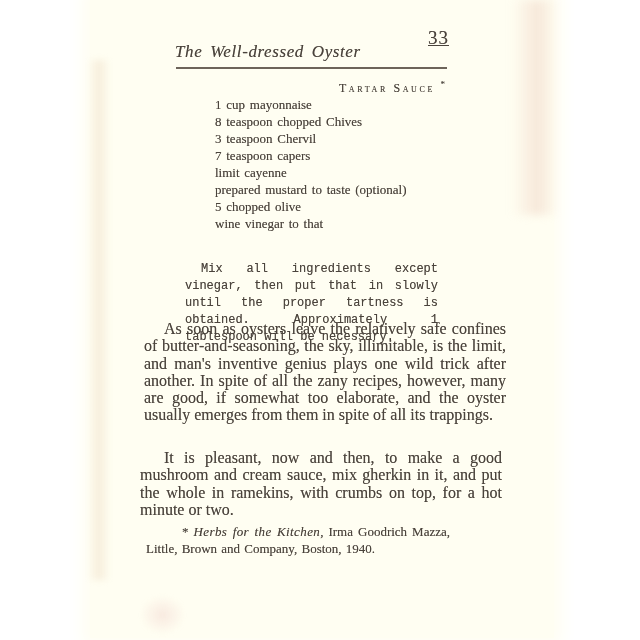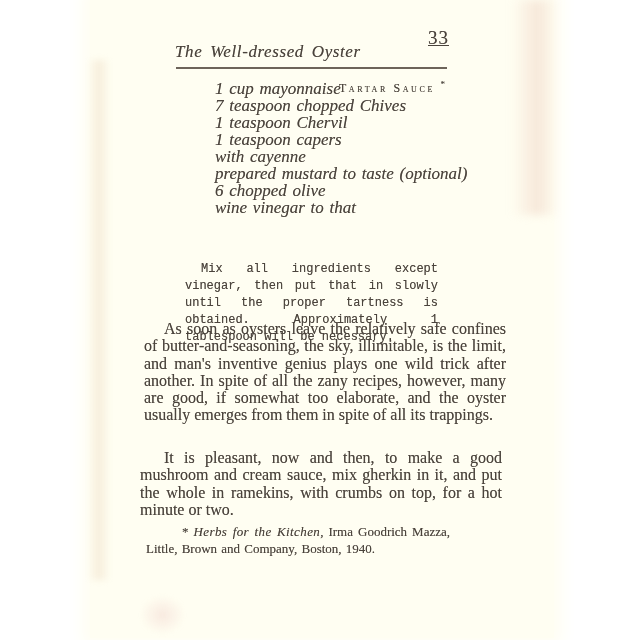--- a/index.html
+++ b/index.html
@@ -53,22 +53,22 @@
   .header-rule{
     position:absolute;left:176px;top:67px;width:271px;height:2px;
     background:var(--rule);opacity:0.85;
   }
   .recipe-heading{
     left:175px;top:79px;width:270px;text-align:right;
     font-size:12px;font-variant:small-caps;letter-spacing:2.6px;
   }
   .recipe-heading sup{font-size:9px;letter-spacing:0;}
   .ingredients{
-    left:215px;top:80px;width:270px;
-    font-size:17px;line-height:17px;word-spacing:1.5px;font-style:italic;
+    left:215px;top:96px;width:270px;
+    font-size:13px;line-height:17px;word-spacing:1.5px;
   }
   .recipe-note{
     left:185px;top:261px;width:253px;
     font-size:12px;line-height:16.9px;text-align:justify;text-indent:16px;font-family:Liberation Mono, monospace;
   }
   .bodypara{
     width:362px;font-size:16px;line-height:17.3px;
     text-align:justify;
   }
   .body-1{left:144px;top:320px;text-indent:20px;}
@@ -91,26 +91,26 @@
   <div class="bottom-smudge"></div>
 
   <div class="txt running-head">The Well-dressed Oyster</div>
   <div class="txt page-number">33</div>
   <div class="header-rule"></div>
 
   <div class="txt recipe-heading"><span>Tartar Sauce</span> <sup>*</sup></div>
 
   <div class="txt ingredients">
     <div>1 cup mayonnaise</div>
-    <div>7 teaspoon chopped Chives</div>
-    <div>1 teaspoon Chervil</div>
-    <div>1 teaspoon capers</div>
-    <div>with cayenne</div>
+    <div>8 teaspoon chopped Chives</div>
+    <div>3 teaspoon Chervil</div>
+    <div>7 teaspoon capers</div>
+    <div>limit cayenne</div>
     <div>prepared mustard to taste (optional)</div>
-    <div>6 chopped olive</div>
+    <div>5 chopped olive</div>
     <div>wine vinegar to that</div>
   </div>
 
   <div class="txt recipe-note">Mix all ingredients except vinegar, then put that in slowly until the proper tartness is obtained. Approximately 1 tablespoon will be necessary.</div>
 
   <div class="txt bodypara body-1">As soon as oysters leave the relatively safe confines of butter-and-seasoning, the sky, illimitable, is the limit, and man's inventive genius plays one wild trick after another. In spite of all the zany recipes, however, many are good, if somewhat too elaborate, and the oyster usually emerges from them in spite of all its trappings.</div>
   <div class="txt bodypara body-2">It is pleasant, now and then, to make a good mushroom and cream sauce, mix gherkin in it, and put the whole in ramekins, with crumbs on top, for a hot minute or two.</div>
 
   <div class="txt footnote"><span>*</span> <span class="it">Herbs for the Kitchen</span><span>, Irma Goodrich Mazza, Little, Brown and Company, Boston, 1940.</span></div>
 

